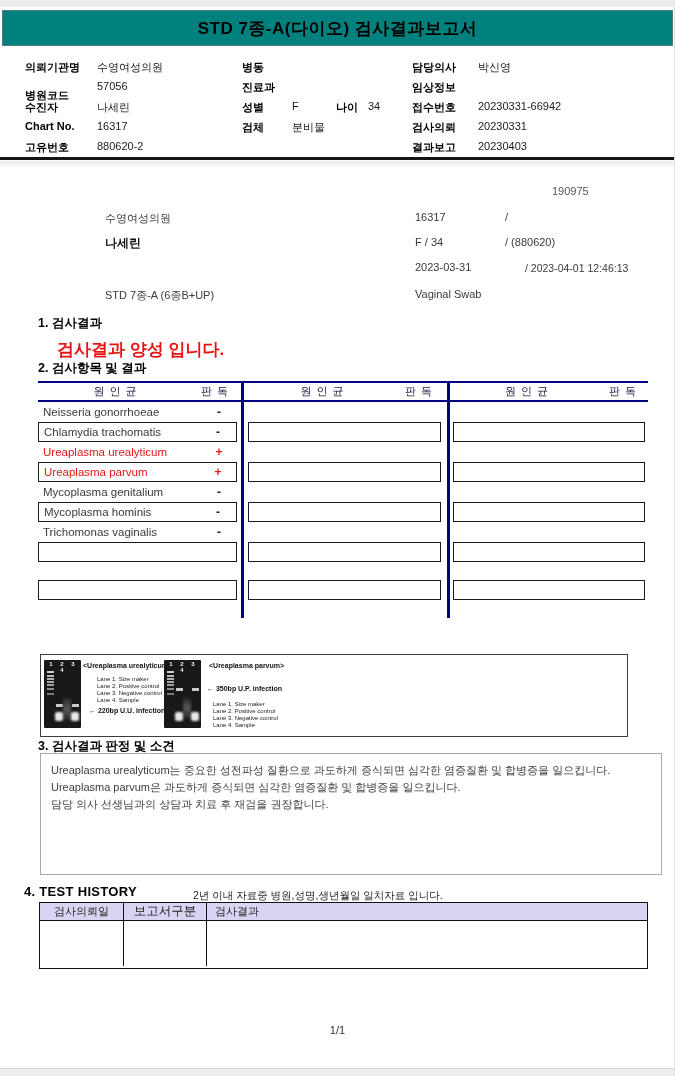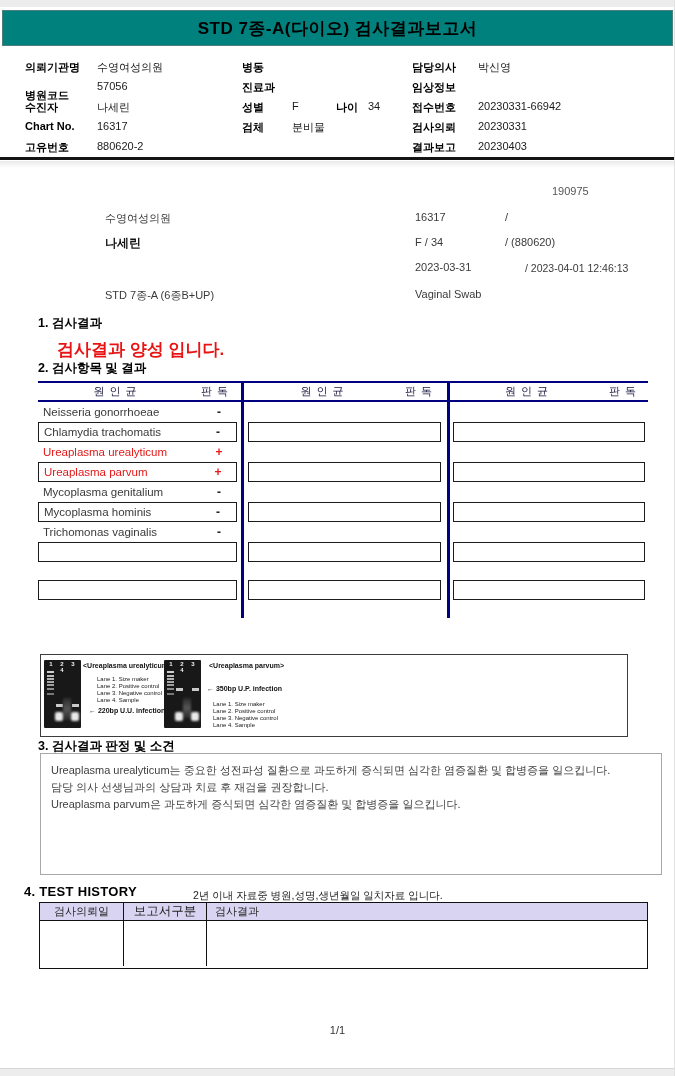--- a/index.html
+++ b/index.html
@@ -270,22 +270,22 @@
       <div>Lane 1. Size maker</div>
       <div>Lane 2. Positive control</div>
       <div>Lane 3. Negative control</div>
       <div>Lane 4. Sample</div>
     </div>
   </div>
 
   <span class="sec" style="left:38px; top:738px;">3. 검사결과 판정 및 소견</span>
   <div class="opbox">
     <div>Ureaplasma urealyticum는 중요한 성전파성 질환으로 과도하게 증식되면 심각한 염증질환 및 합병증을 일으킵니다.</div>
+    <div>Ureaplasma parvum은  과도하게 증식되면 심각한 염증질환 및 합병증을 일으킵니다.</div>
     <div>담당 의사 선생님과의 상담과 치료 후 재검을 권장합니다.</div>
-    <div>Ureaplasma parvum은  과도하게 증식되면 심각한 염증질환 및 합병증을 일으킵니다.</div>
   </div>
 
   <span class="sec" style="left:24px; top:884px; font-size:13px; letter-spacing:.3px;">4. TEST HISTORY</span>
   <span class="note">2년 이내 자료중 병원,성명,생년월일 일치자료 입니다.</span>
   <div class="ht">
     <div class="htr head">
       <div class="hc1">검사의뢰일</div>
       <div class="hc2">보고서구분</div>
       <div class="hc3">검사결과</div>
     </div>

